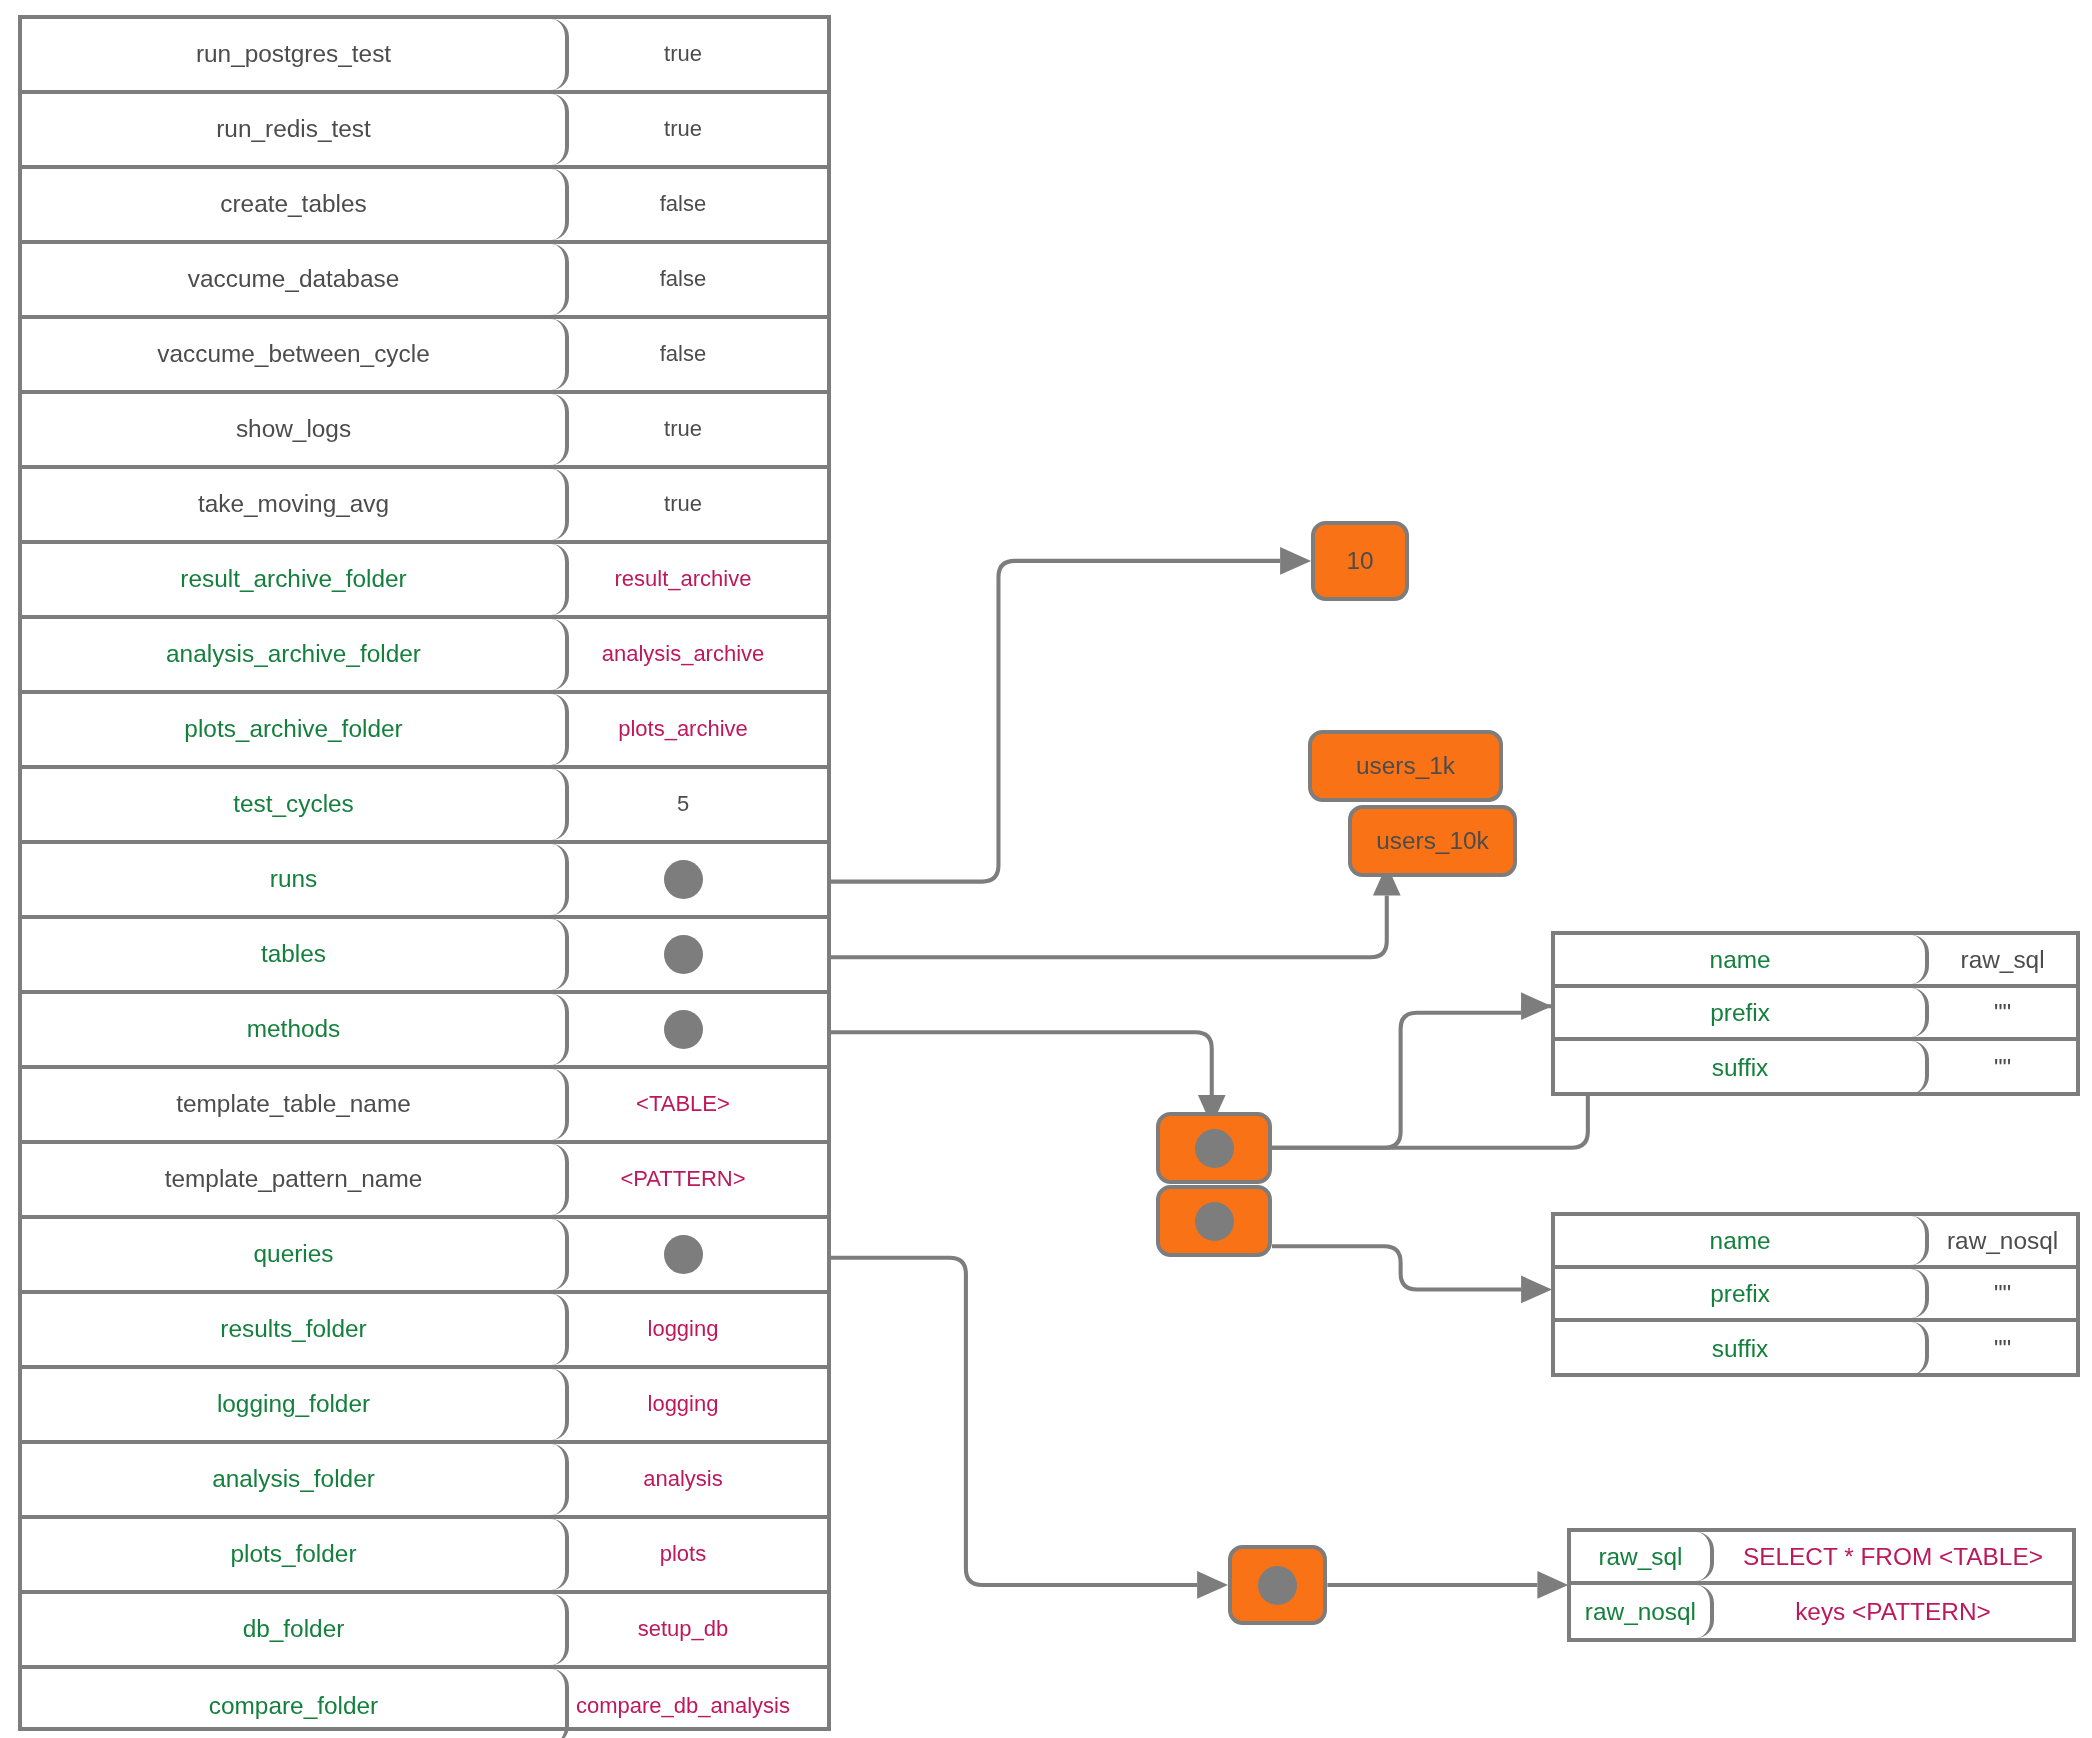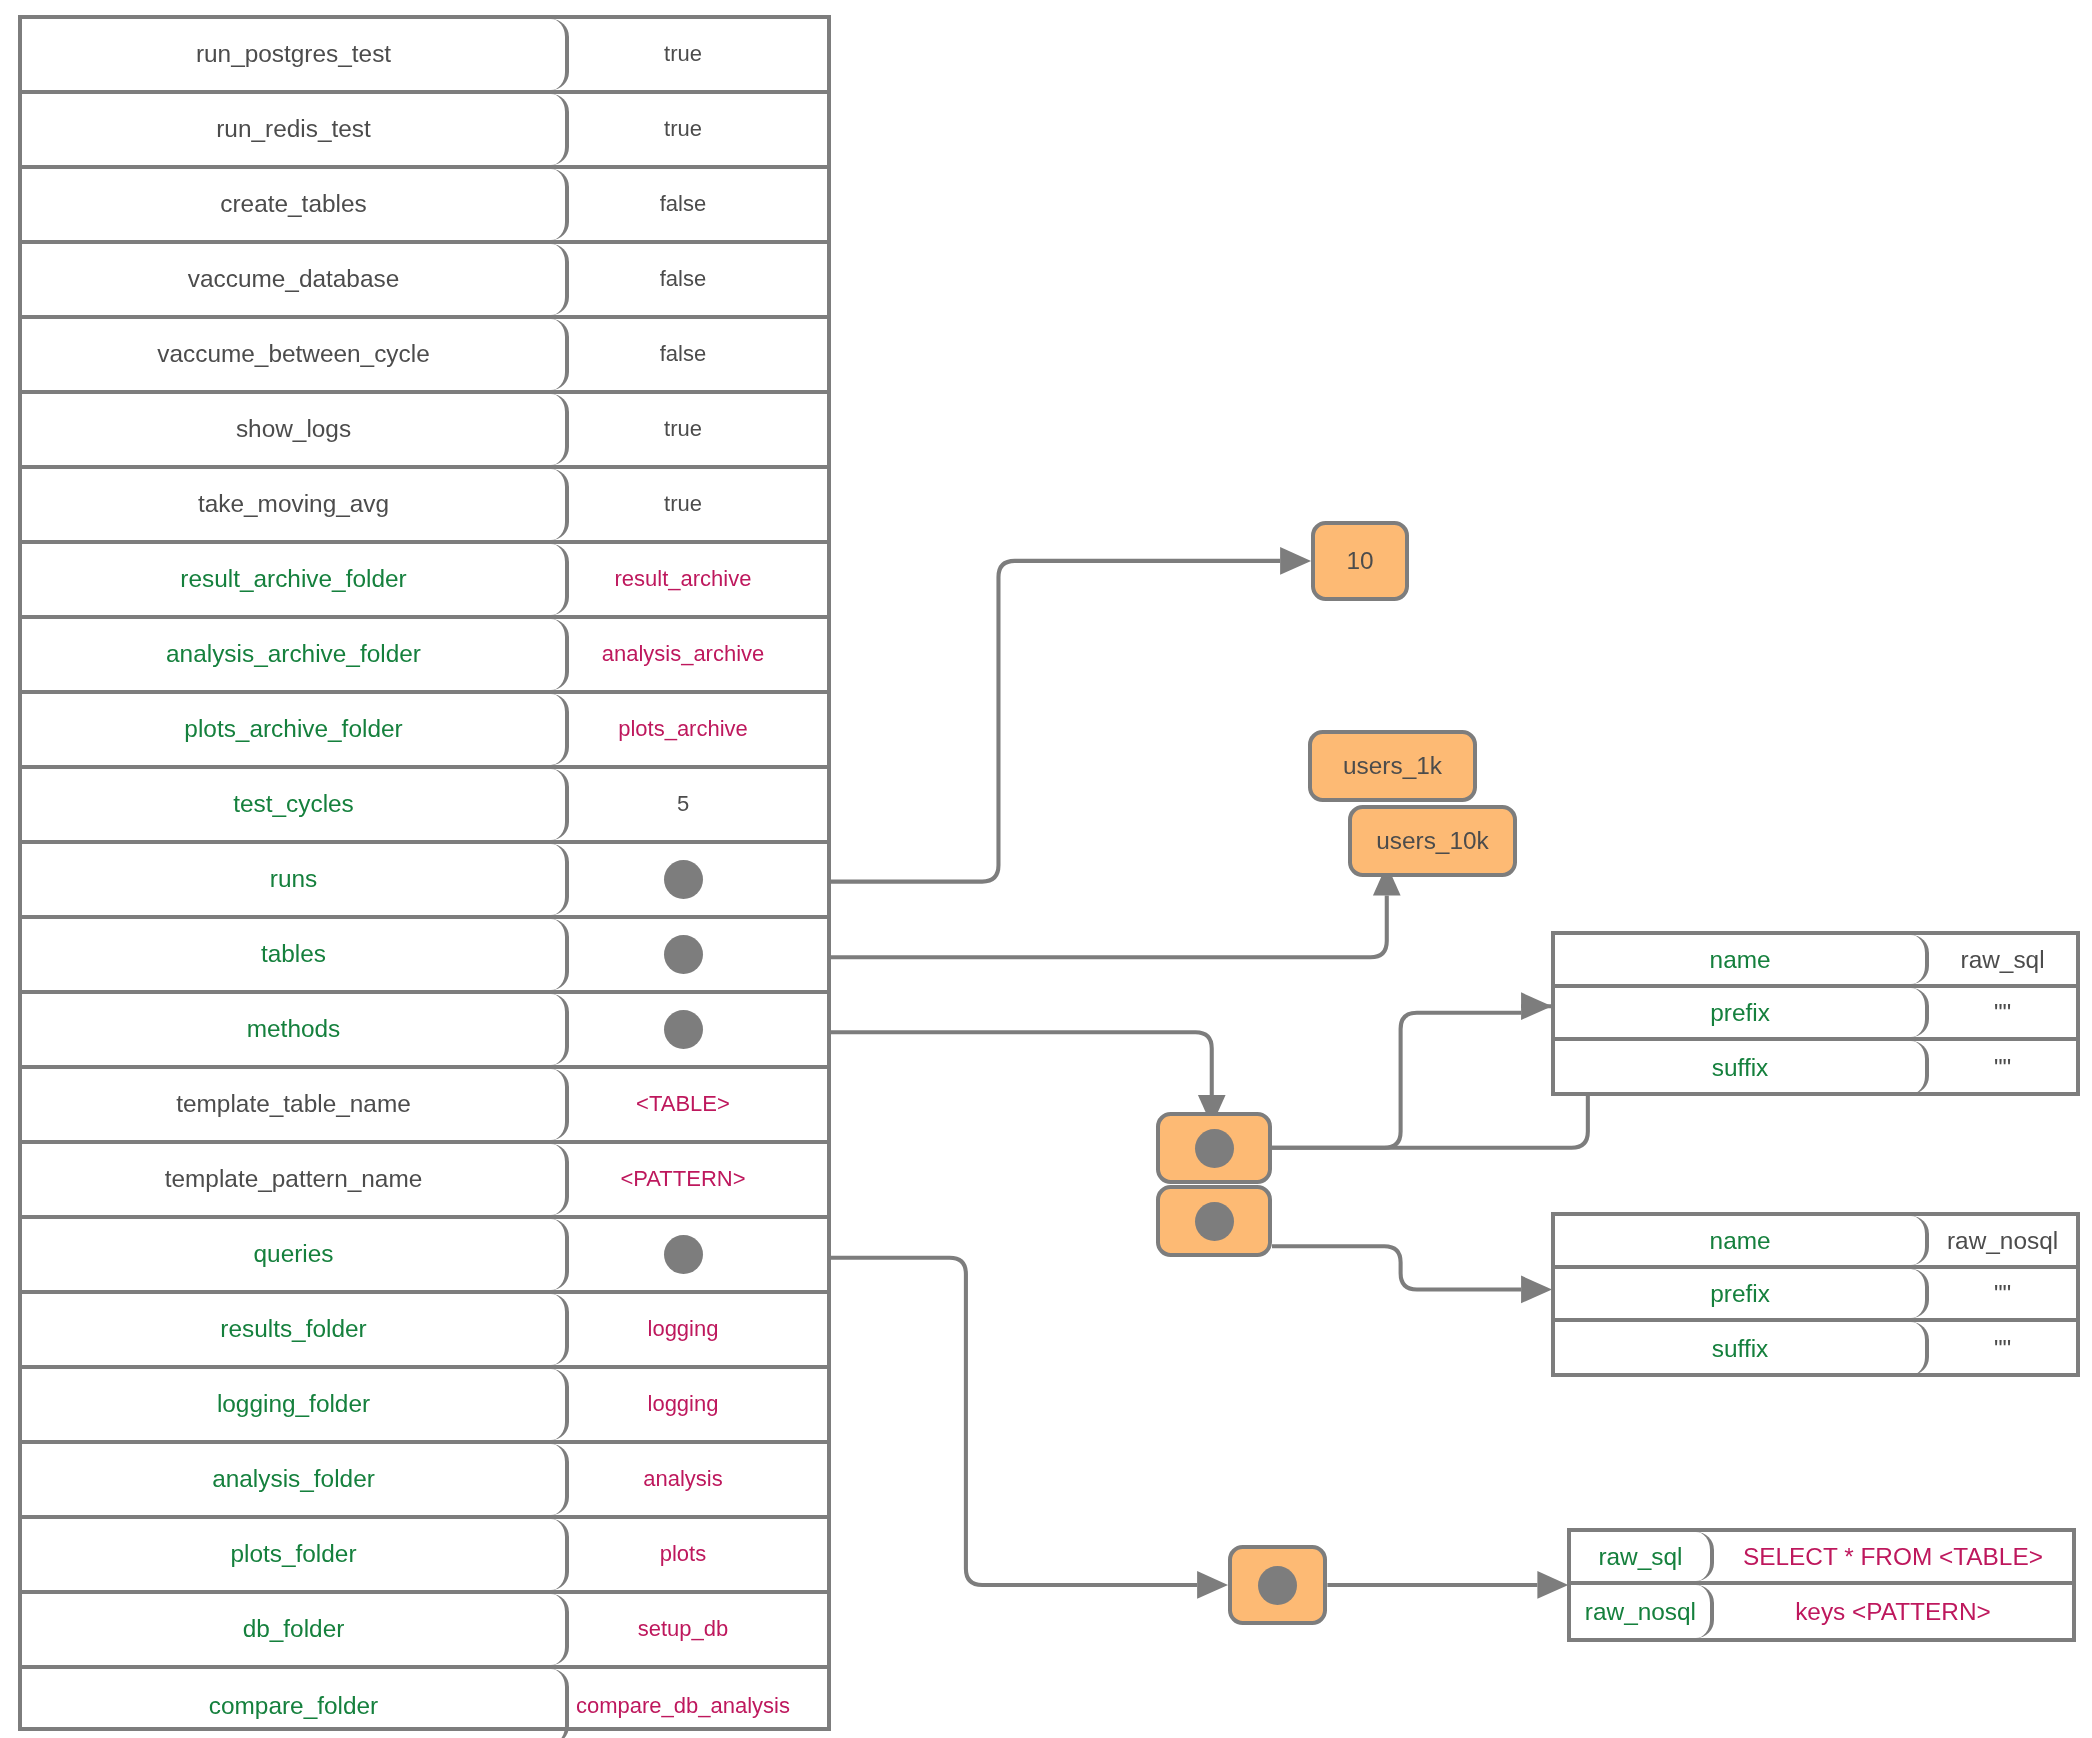--- a/index.html
+++ b/index.html
@@ -53,21 +53,21 @@
   #config-table .kvrow{height:75px;}
   #config-table .kvcell.key{width:547px;font-size:24.4px;}
   #config-table .kvcell.val{width:228px;font-size:22px;border-radius:22px;}
 
   
   .rnode{
     position:absolute;
     box-sizing:border-box;
     border:4.1px solid #7d7d7d;
     border-radius:14.7px;
-    background:#fdba74;
+    background:#f97316;
     display:flex;
     align-items:center;
     justify-content:center;
     font-size:24.4px;
     color:#4c4c4c;
     white-space:nowrap;
   }
 
   
   .dot{
@@ -250,21 +250,21 @@
       <div class="kvrow">
         <div class="kvcell key t-green">compare_folder</div>
         <div class="kvcell val t-blue">compare_db_analysis</div>
       </div>
     </div>
 
   <div class="rnode" id="runs-node" style="left:1311px; top:521px; width:98px; height:80px;">
     <span>10</span>
   </div>
 
-  <div class="rnode" id="tables-node-0" style="left:1308px; top:730px; width:169px; height:72px;">
+  <div class="rnode" id="tables-node-0" style="left:1308px; top:730px; width:195px; height:72px;">
     <span>users_1k</span>
   </div>
   <div class="rnode" id="tables-node-1" style="left:1348px; top:805px; width:169px; height:72px;">
     <span>users_10k</span>
   </div>
 
   <div class="rnode" id="methods-node-0" style="left:1156px; top:1112px; width:116px; height:72px;">
     <span class="dot"></span>
   </div>
   <div class="rnode" id="methods-node-1" style="left:1156px; top:1185px; width:116px; height:72px;">

